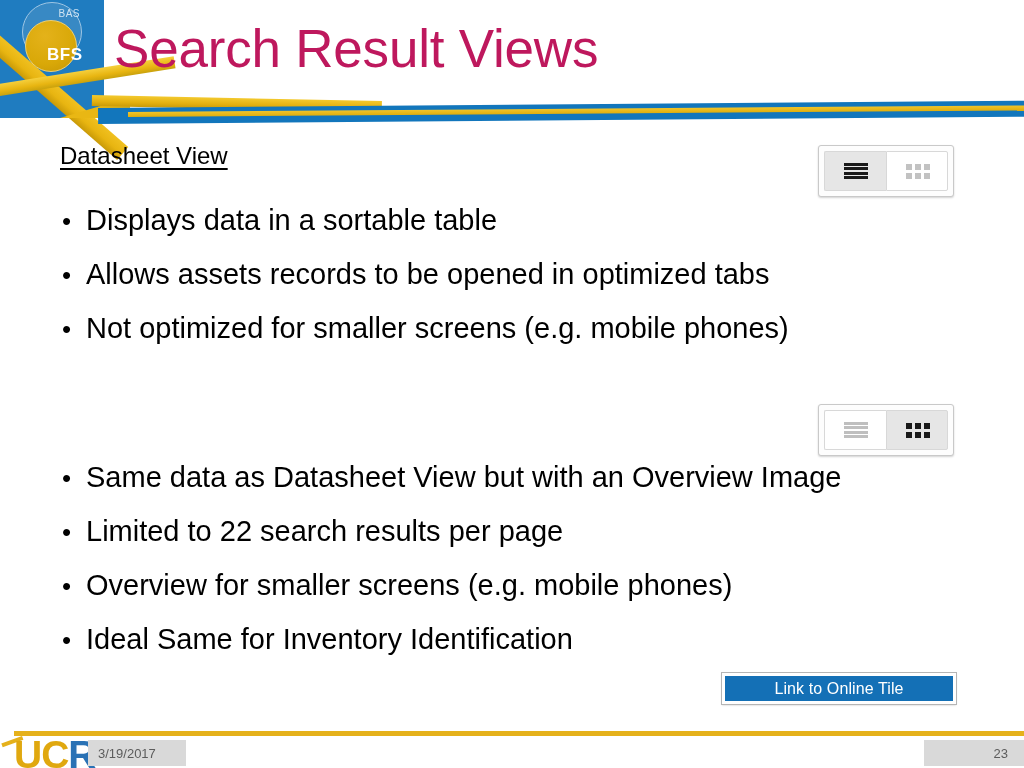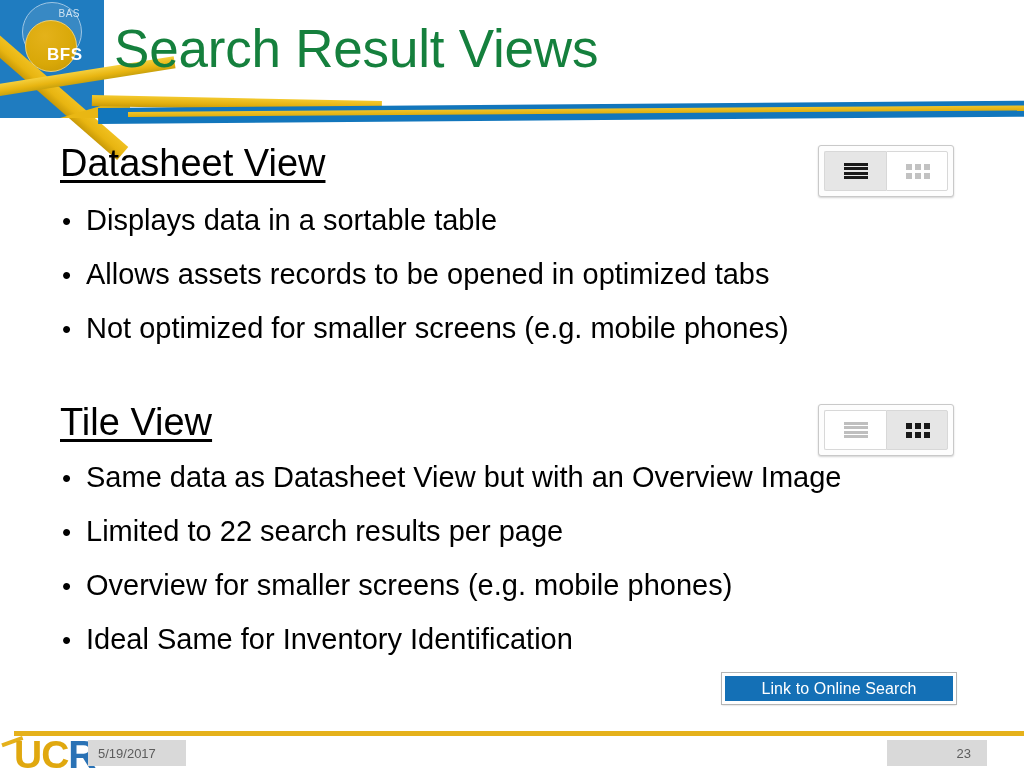--- a/index.html
+++ b/index.html
@@ -122,36 +122,36 @@
     width: 900px; height: 5px;
     background: linear-gradient(180deg,#f0c42a 0%,#e0ae0d 100%);
     transform: rotate(-0.42deg);
     transform-origin: left top;
   }
   #page-title {
     position: absolute;
     left: 114px; top: 18px;
     font-size: 53px;
     font-weight: normal;
-    color: #15803d;
+    color: #be185d;
     white-space: nowrap;
     letter-spacing: -0.2px;
   }
 
   
   #content {
     position: absolute;
     left: 0; top: 128px;
     width: 1024px;
     height: 590px;
   }
   .section-heading {
     position: absolute;
     left: 60px;
-    font-size: 38px;
+    font-size: 24px;
     text-decoration: underline;
     text-underline-offset: 4px;
     white-space: nowrap;
   }
   .bullet-row {
     position: absolute;
     left: 62px;
     font-size: 29px;
     white-space: nowrap;
     display: flex;
@@ -258,21 +258,21 @@
     align-items: center;
   }
   #footer-date {
     left: 88px;
     width: 98px;
     justify-content: flex-start;
     padding-left: 10px;
     box-sizing: border-box;
   }
   #footer-slidenum {
-    left: 887px;
+    left: 924px;
     width: 100px;
     justify-content: flex-end;
     padding-right: 16px;
     box-sizing: border-box;
   }
 </style>
 </head>
 <body>
 
 <div id="header">
@@ -326,21 +326,20 @@
         <span></span>
           <span></span>
           <span></span>
           <span></span>
           <span></span>
           <span></span>
       </span>
     </div>
   </div>
 
-  <div class="section-heading" style="top:273px">Tile View</div>
 
   <div class="bullet-row" style="top:333px">
     <span class="bullet-dot">•</span>
     <span class="bullet-text">Same data as Datasheet View but with an Overview Image</span>
   </div>
   <div class="bullet-row" style="top:387px">
     <span class="bullet-dot">•</span>
     <span class="bullet-text">Limited to 22 search results per page</span>
   </div>
   <div class="bullet-row" style="top:441px">
@@ -367,21 +366,21 @@
           <span></span>
           <span></span>
           <span></span>
           <span></span>
           <span></span>
       </span>
     </div>
   </div>
 </div>
 
-<div id="link-button">Link to Online Search</div>
+<div id="link-button">Link to Online Tile</div>
 
 <div id="footer">
   <div class="footer-rule-tail"></div>
   <div class="footer-rule"></div>
   <div id="ucr-logo"><span class="uc">UC</span><span class="r">R</span></div>
-  <div class="footer-box" id="footer-date">5/19/2017</div>
+  <div class="footer-box" id="footer-date">3/19/2017</div>
   <div class="footer-box" id="footer-slidenum">23</div>
 </div>
 
 </body></html>

